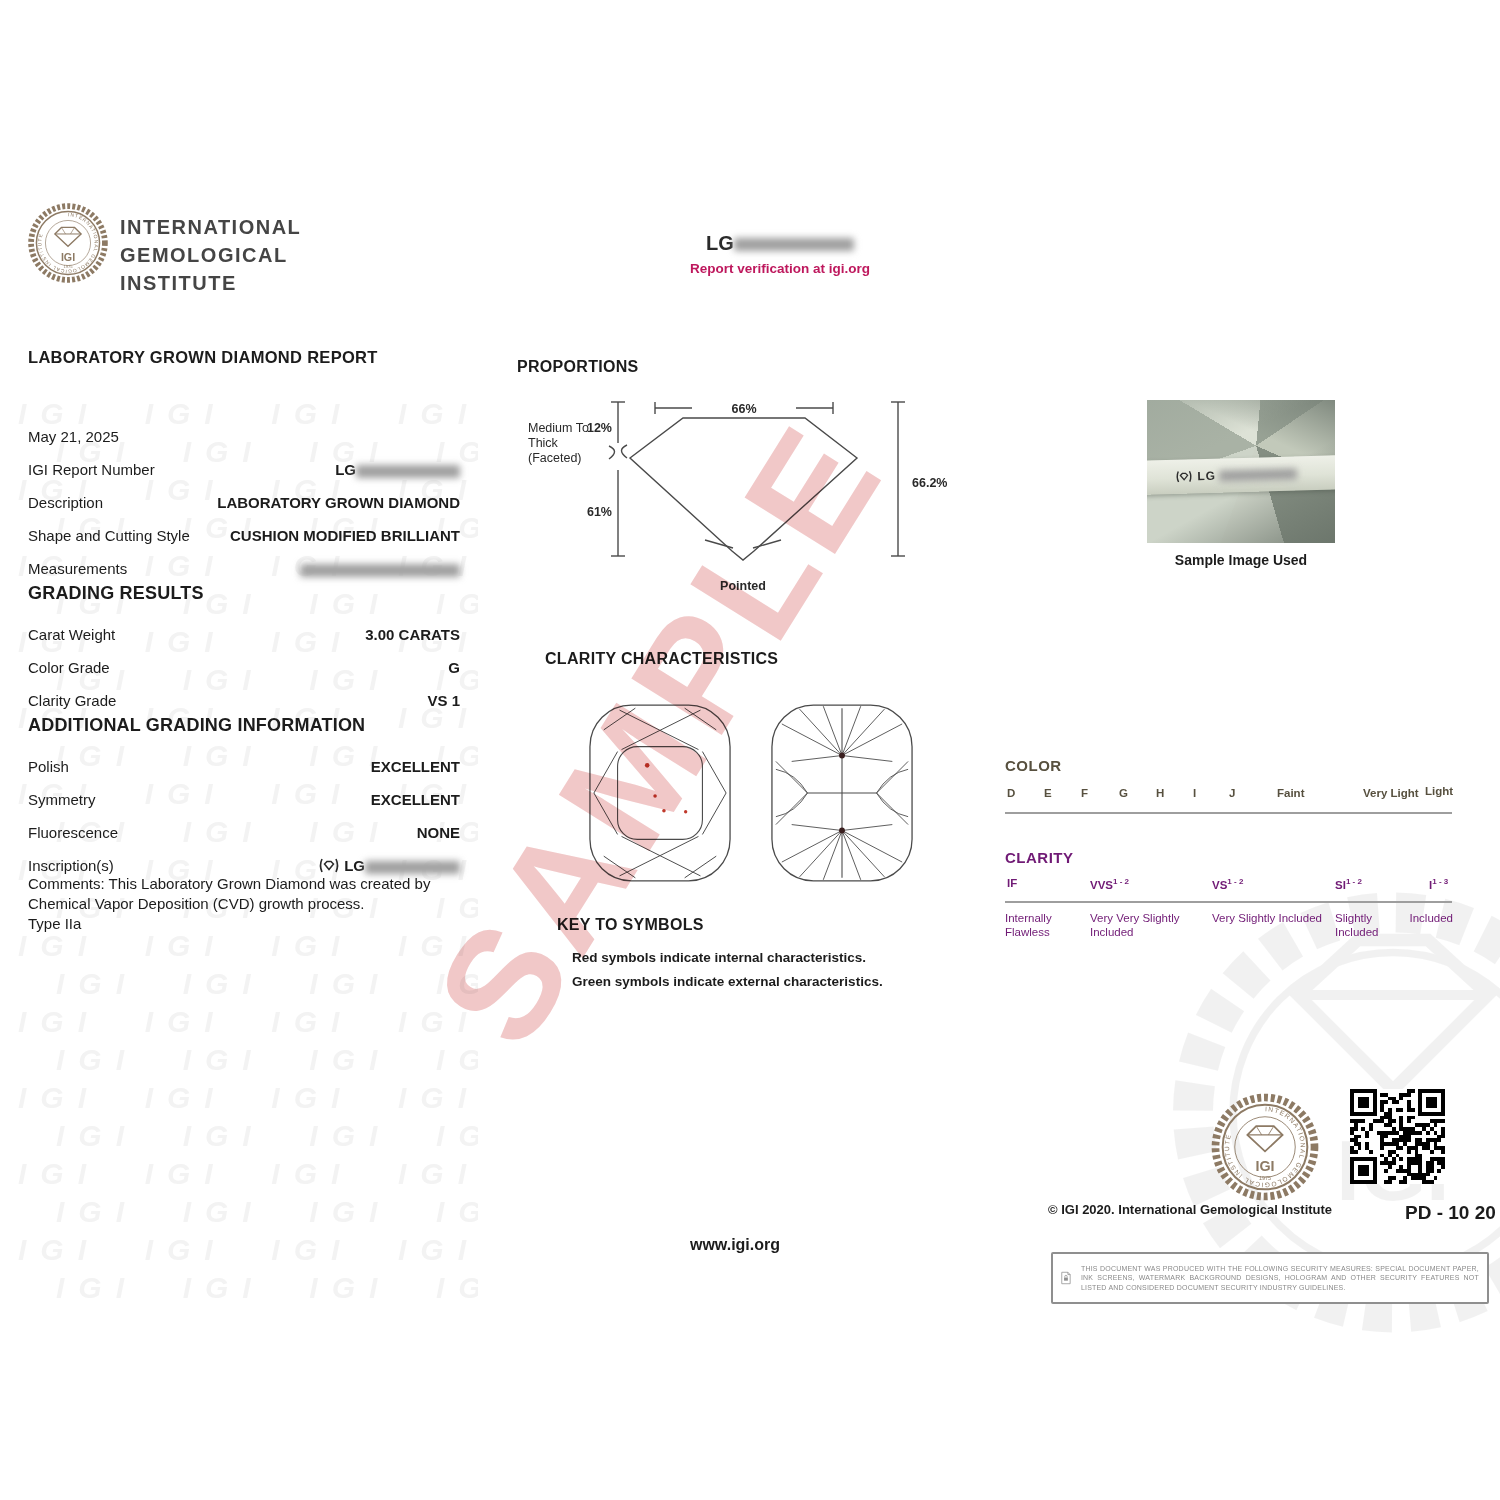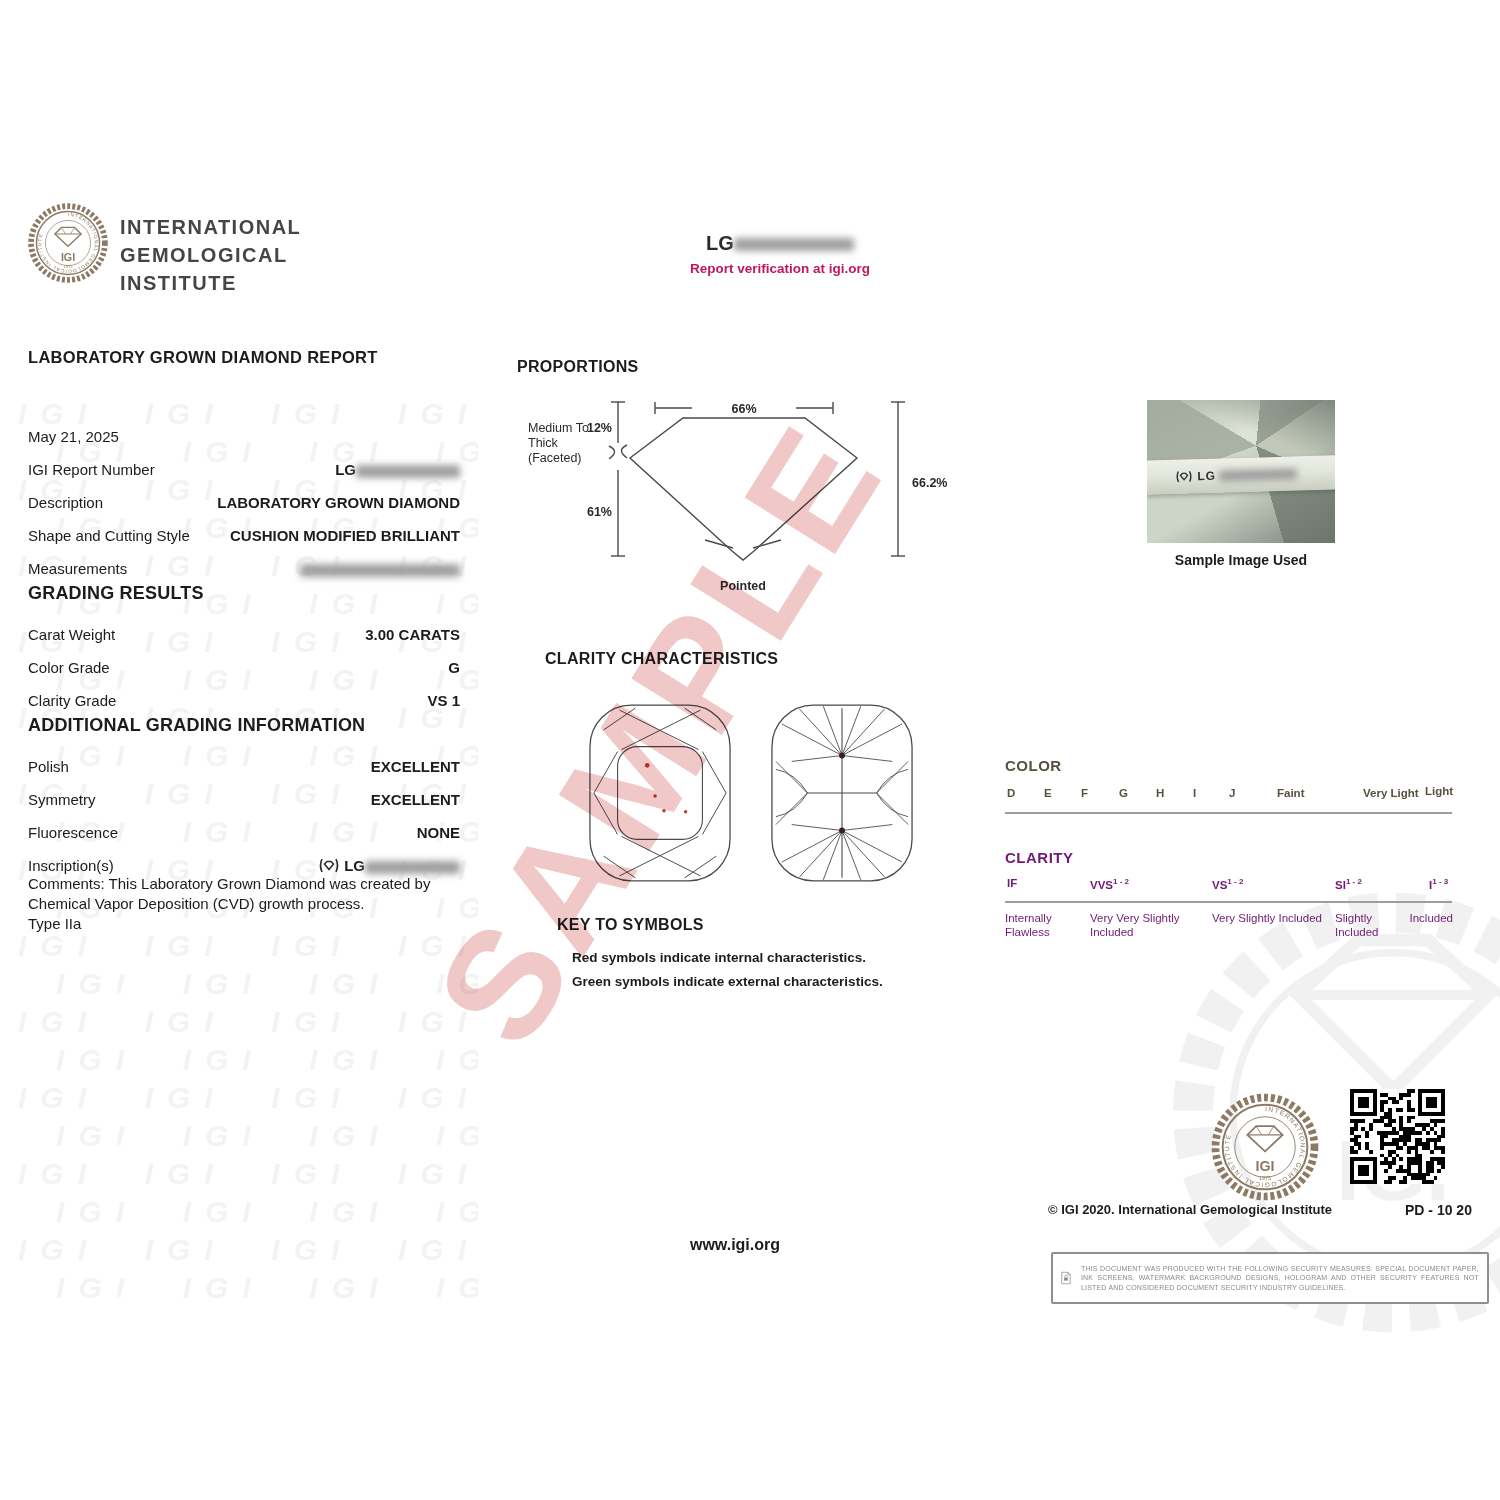--- a/index.html
+++ b/index.html
@@ -63,21 +63,21 @@
     left:210px; top:645px; width:900px; text-align:center;
     font-size:155px; font-weight:bold; letter-spacing:0.05em;
     transform:rotate(-58deg); transform-origin:50% 50%;
     opacity:0.55; z-index:5; pointer-events:none; mix-blend-mode:multiply;
     font-family:"Liberation Sans",sans-serif;
   }
   #seal-wm{opacity:0.075; z-index:0;}
   
   .website{font-size:16px; font-weight:bold; text-align:center; width:290px;}
   .copyright{font-size:13px; font-weight:600;}
-  .doc-code{font-size:14px; font-weight:600;padding-left:20px;}
+  .doc-code{font-size:19px; font-weight:600;padding-left:20px;}
   .security-box{
     width:438px; height:52px; border:2px solid #8f8f8f; border-radius:2px;
     display:flex; align-items:center; box-sizing:border-box; padding:4px 8px 4px 8px; background:#fff;
   }
   .security-text{
     font-size:7px; line-height:9.5px; color:#8a8a8a; letter-spacing:0.2px;
     text-transform:uppercase; text-align:justify; margin-left:10px;
   }
   .seal-text{fill:#8d7a64;}
   svg text{font-family:"Liberation Sans",sans-serif;}

